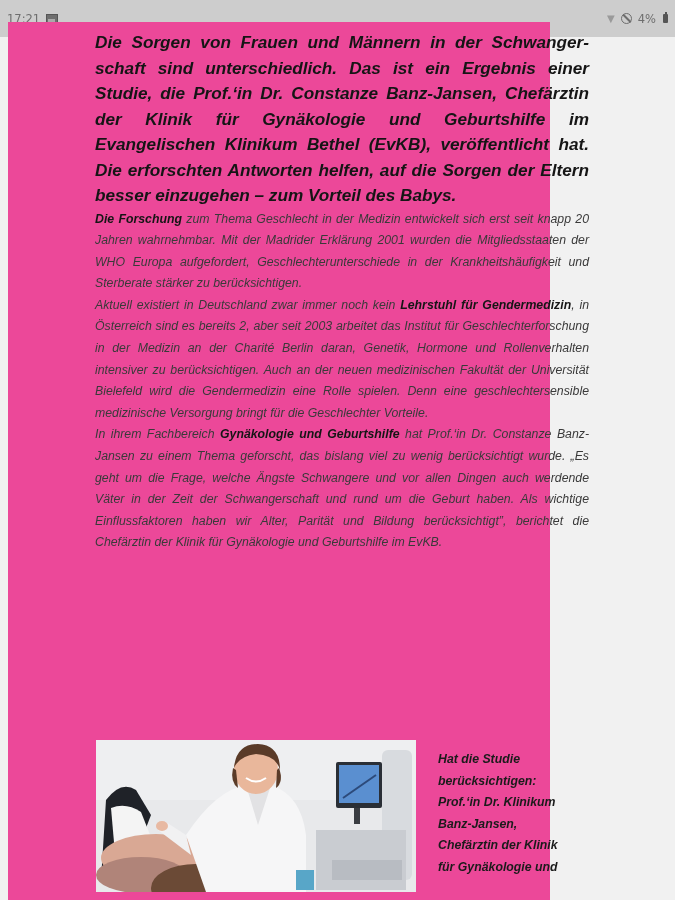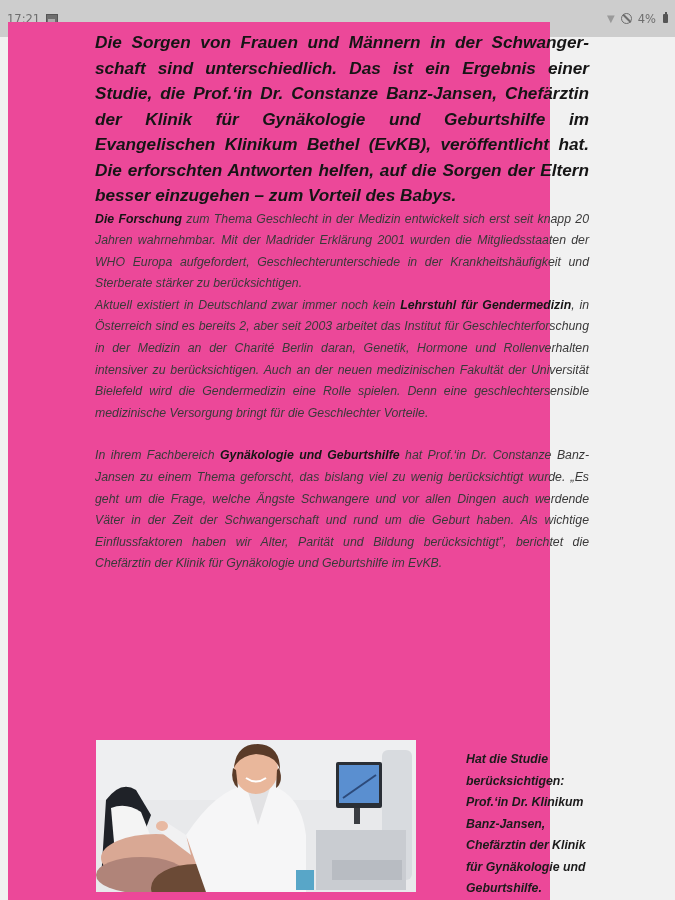--- a/index.html
+++ b/index.html
@@ -37,27 +37,27 @@
       text-align: justify; margin: 0; hyphens: manual;
     }
     .body-p {
       font-family: "Liberation Sans", sans-serif;
       font-size: 12.3px; line-height: 21.6px; color: #3a3a3a;
       text-align: justify; margin: 0;
     }
     .body-p b { color: #151515; }
     #p1 { }
     #p2 { }
-    #p3 { margin-top: 21px; }
+    #p3 { }
 
     .figure { position: absolute; left: 88px; top: 718px; width: 320px; height: 152px; overflow: hidden; background: #e9e9ea; }
     .caption {
       position: absolute; left: 430px; top: 727px; width: 160px;
       font-family: "Liberation Sans", sans-serif; font-weight: bold;
-      font-size: 12.3px; line-height: 21.5px; color: #1b1b1b; margin-left: 28px;
+      font-size: 12.3px; line-height: 21.5px; color: #1b1b1b;
     }
     .caption div { white-space: nowrap; }
   </style>
 </head>
 <body>
 
 <div class="statusbar">
   <div class="sb-left">
     <span>17:21</span>
     <span class="img-icon"></span>
@@ -120,15 +120,14 @@
     </svg>
   </div>
 
   <div class="caption">
     <div>Hat die Studie</div>
     <div>berücksichtigen:</div>
     <div>Prof.‘in Dr. Klinikum</div>
     <div>Banz-Jansen,</div>
     <div>Chefärztin der Klinik</div>
     <div>für Gynäkologie und</div>
-    <div>Geburtshilfe.</div>
   </div>
 </div>
 
 </body></html>

